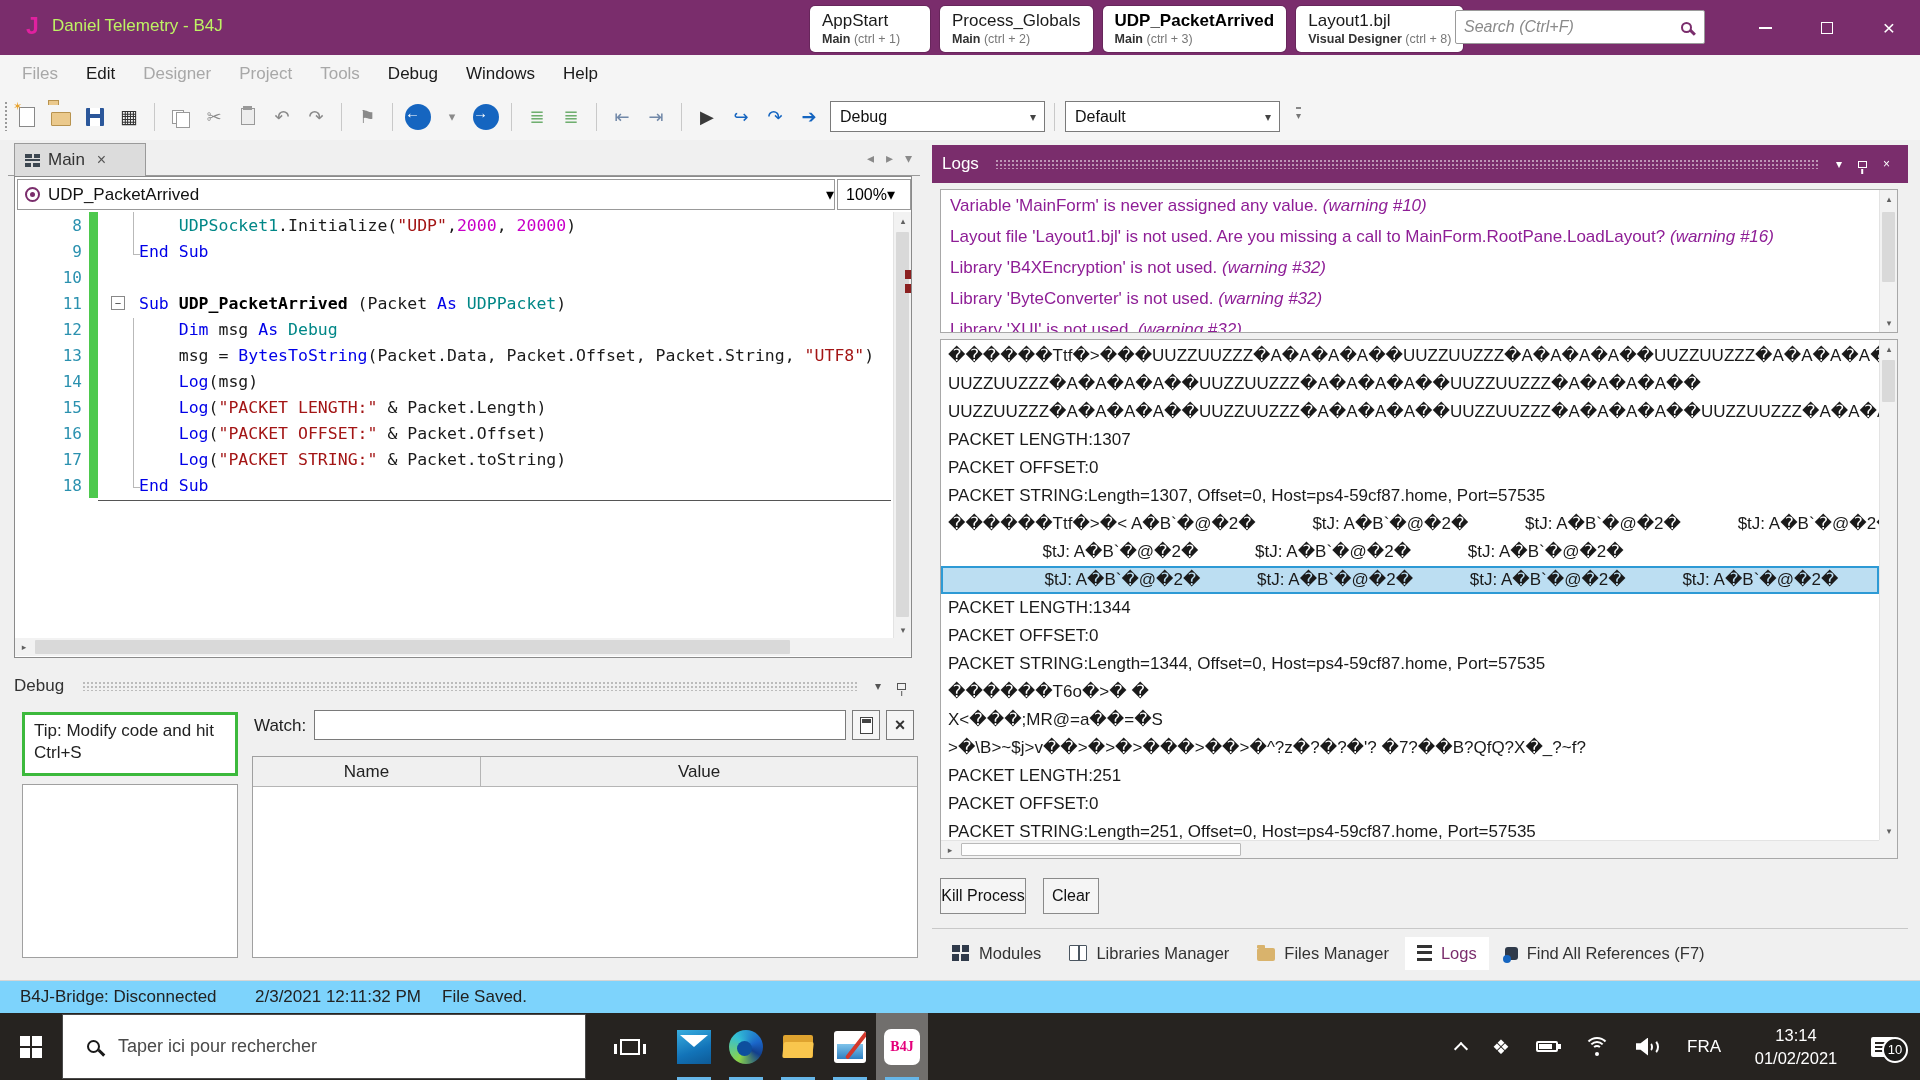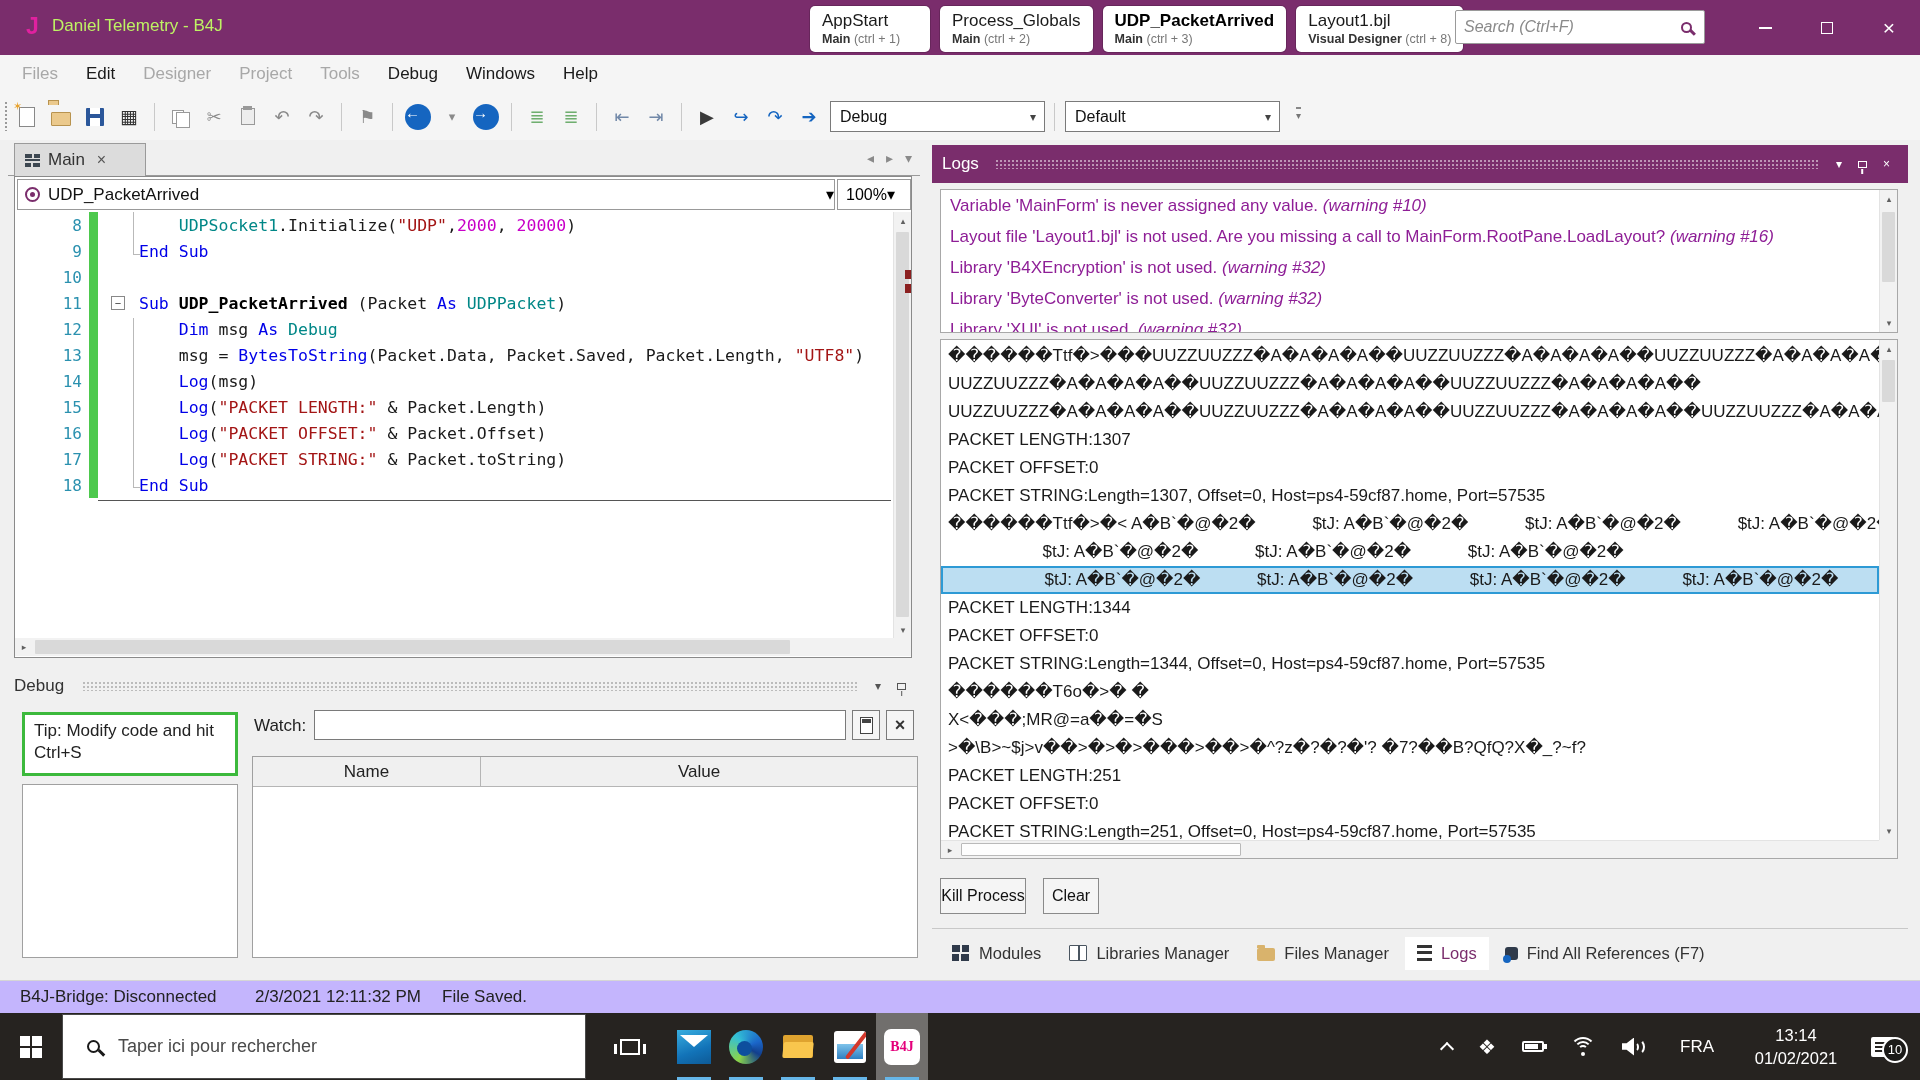--- a/index.html
+++ b/index.html
@@ -159,21 +159,21 @@
   .ic-book { border:1.6px solid #4A5560; background:#fff; border-radius:1px; }
   .ic-book::after { content:""; position:absolute; left:50%; top:0; bottom:0; width:1.6px; background:#4A5560; }
   .ic-fold { background:#D9B36C; border-radius:2px; margin-top:2px; height:13px; }
   .ic-fold::before { content:""; position:absolute; top:-3px; left:0; width:8px; height:3px; background:#D9B36C; border-radius:1px 1px 0 0; }
   .ic-logs { background:repeating-linear-gradient(to bottom,#333 0 3px,transparent 3px 6.5px); width:15px; }
   .btab.act .ic-logs { background:repeating-linear-gradient(to bottom,#333 0 3px,transparent 3px 6.5px); }
   .ic-find { background:#2F3A4A; border-radius:3px; width:13px; height:13px; margin-top:1px; }
   .ic-find::after { content:""; position:absolute; left:-2px; bottom:-3px; width:8px; height:8px; border-radius:50%; background:#1565C0; }
 
   
-  #statusbar { position:absolute; left:0; top:980px; width:1920px; height:33px; background:#c4b5fd; border-top:1px solid #D5D5D5; font-size:17px; color:#222; }
+  #statusbar { position:absolute; left:0; top:980px; width:1920px; height:33px; background:#7dd3fc; border-top:1px solid #D5D5D5; font-size:17px; color:#222; }
   #sb-bridge { position:absolute; left:20px; top:6px; }
   #sb-time { position:absolute; left:255px; top:6px; }
   #sb-file { position:absolute; left:442px; top:6px; }
 
   
   #taskbar { position:absolute; left:0; top:1013px; width:1920px; height:67px; background:#262320; }
   #start-btn { position:absolute; left:0; top:0; width:62px; height:67px; display:flex; align-items:center; justify-content:center; }
   .winlogo { display:grid; grid-template-columns:10px 10px; grid-template-rows:10px 10px; gap:2px; }
   .winlogo span { background:#fff; }
   #tb-search { position:absolute; left:62px; top:1px; width:524px; height:65px; background:#fff; border:1px solid #4A4A4A; display:flex; align-items:center; }
@@ -211,21 +211,21 @@
   .wifi span { position:absolute; border:2px solid transparent; border-top-color:#fff; border-radius:50%; }
   .w1 { width:26px; height:26px; left:0; top:0; }
   .w2 { width:18px; height:18px; left:4px; top:4px; }
   .w3 { width:10px; height:10px; left:8px; top:8px; }
   .wdot { position: absolute; left:11px; top:15px; width:4px; height:4px; border-radius:50%; background:#fff; }
   .spk { width:24px; height:18px; position:relative; }
   .spk-body { position:absolute; left:0; top:0; width:12px; height:18px; background:#fff; clip-path:polygon(0 32%,38% 32%,100% 0,100% 100%,38% 68%,0 68%); }
   .spk-a1, .spk-a2 { position:absolute; border:2px solid transparent; border-right-color:#fff; border-radius:50%; }
   .spk-a1 { left:9px; top:4px; width:8px; height:10px; }
   .spk-a2 { left:9px; top:1px; width:14px; height:16px; }
-  #lang { color:#fff; font-size:17px; margin:0 21px; }
+  #lang { color:#fff; font-size:17px; margin:0 14px; }
   #clock { width:110px; text-align:center; color:#fff; font-size:16.5px; line-height:1.35; margin:0 6px; }
   #notif { position:relative; margin:0 26px 0 14px; }
   .note { width:23px; height:20px; background:#fff; border-radius:2px; position:relative; display:block; }
   .note::after { content:""; position:absolute; left:4px; top:5px; width:15px; height:2px; background:#262320; box-shadow:0 4px 0 #262320, 0 8px 0 #262320; }
   .badge { position:absolute; right:-14px; bottom:-6px; width:26px; height:26px; border-radius:50%; background:#1b1a18; border:2px solid #fff; color:#fff; font-size:13px; display:flex; align-items:center; justify-content:center; }
 </style>
 </head>
 <body>
 
 <div class="screen">
@@ -417,21 +417,21 @@
             <span class="fold">−</span>
           </div>
           <div class="crow">
             <span class="ln">12</span>
             <span class="chg"></span>
             <span class="code"><span class="c-pl">    </span><span class="c-kw">Dim </span><span class="c-pl">msg </span><span class="c-kw">As </span><span class="c-type">Debug</span></span>
           </div>
           <div class="crow">
             <span class="ln">13</span>
             <span class="chg"></span>
-            <span class="code"><span class="c-pl">    msg = </span><span class="c-kw">BytesToString</span><span class="c-pl">(Packet.Data, Packet.Saved, Packet.Length, </span><span class="c-str">"UTF8"</span><span class="c-pl">)</span></span>
+            <span class="code"><span class="c-pl">    msg = </span><span class="c-kw">BytesToString</span><span class="c-pl">(Packet.Data, Packet.Offset, Packet.String, </span><span class="c-str">"UTF8"</span><span class="c-pl">)</span></span>
           </div>
           <div class="crow">
             <span class="ln">14</span>
             <span class="chg"></span>
             <span class="code"><span class="c-pl">    </span><span class="c-kw">Log</span><span class="c-pl">(msg)</span></span>
           </div>
           <div class="crow">
             <span class="ln">15</span>
             <span class="chg"></span>
             <span class="code"><span class="c-pl">    </span><span class="c-kw">Log</span><span class="c-pl">(</span><span class="c-str">"PACKET LENGTH:"</span><span class="c-pl"> &amp; Packet.Length)</span></span>

